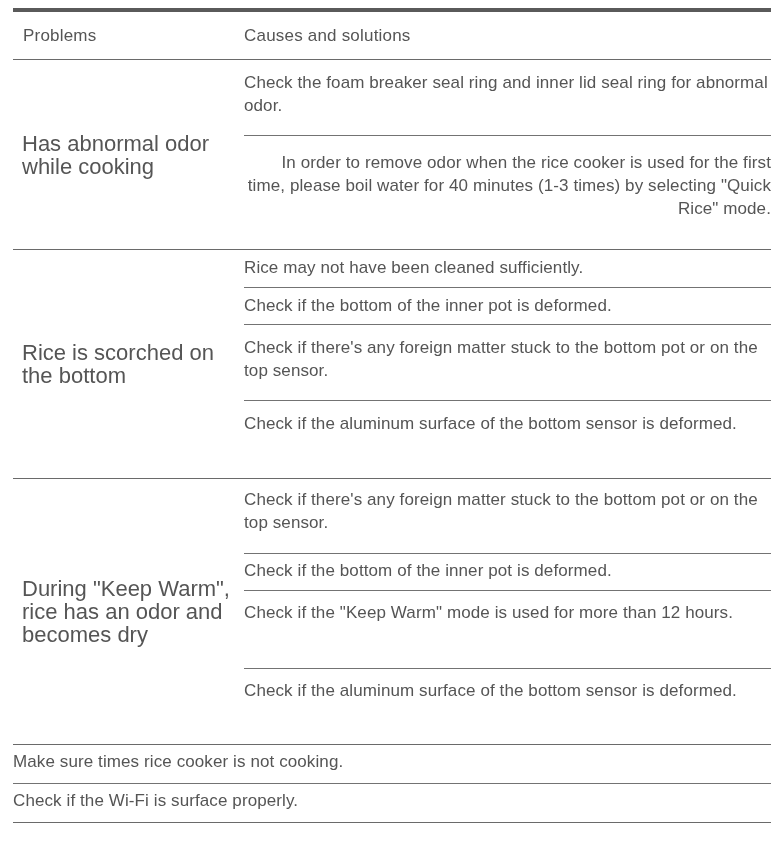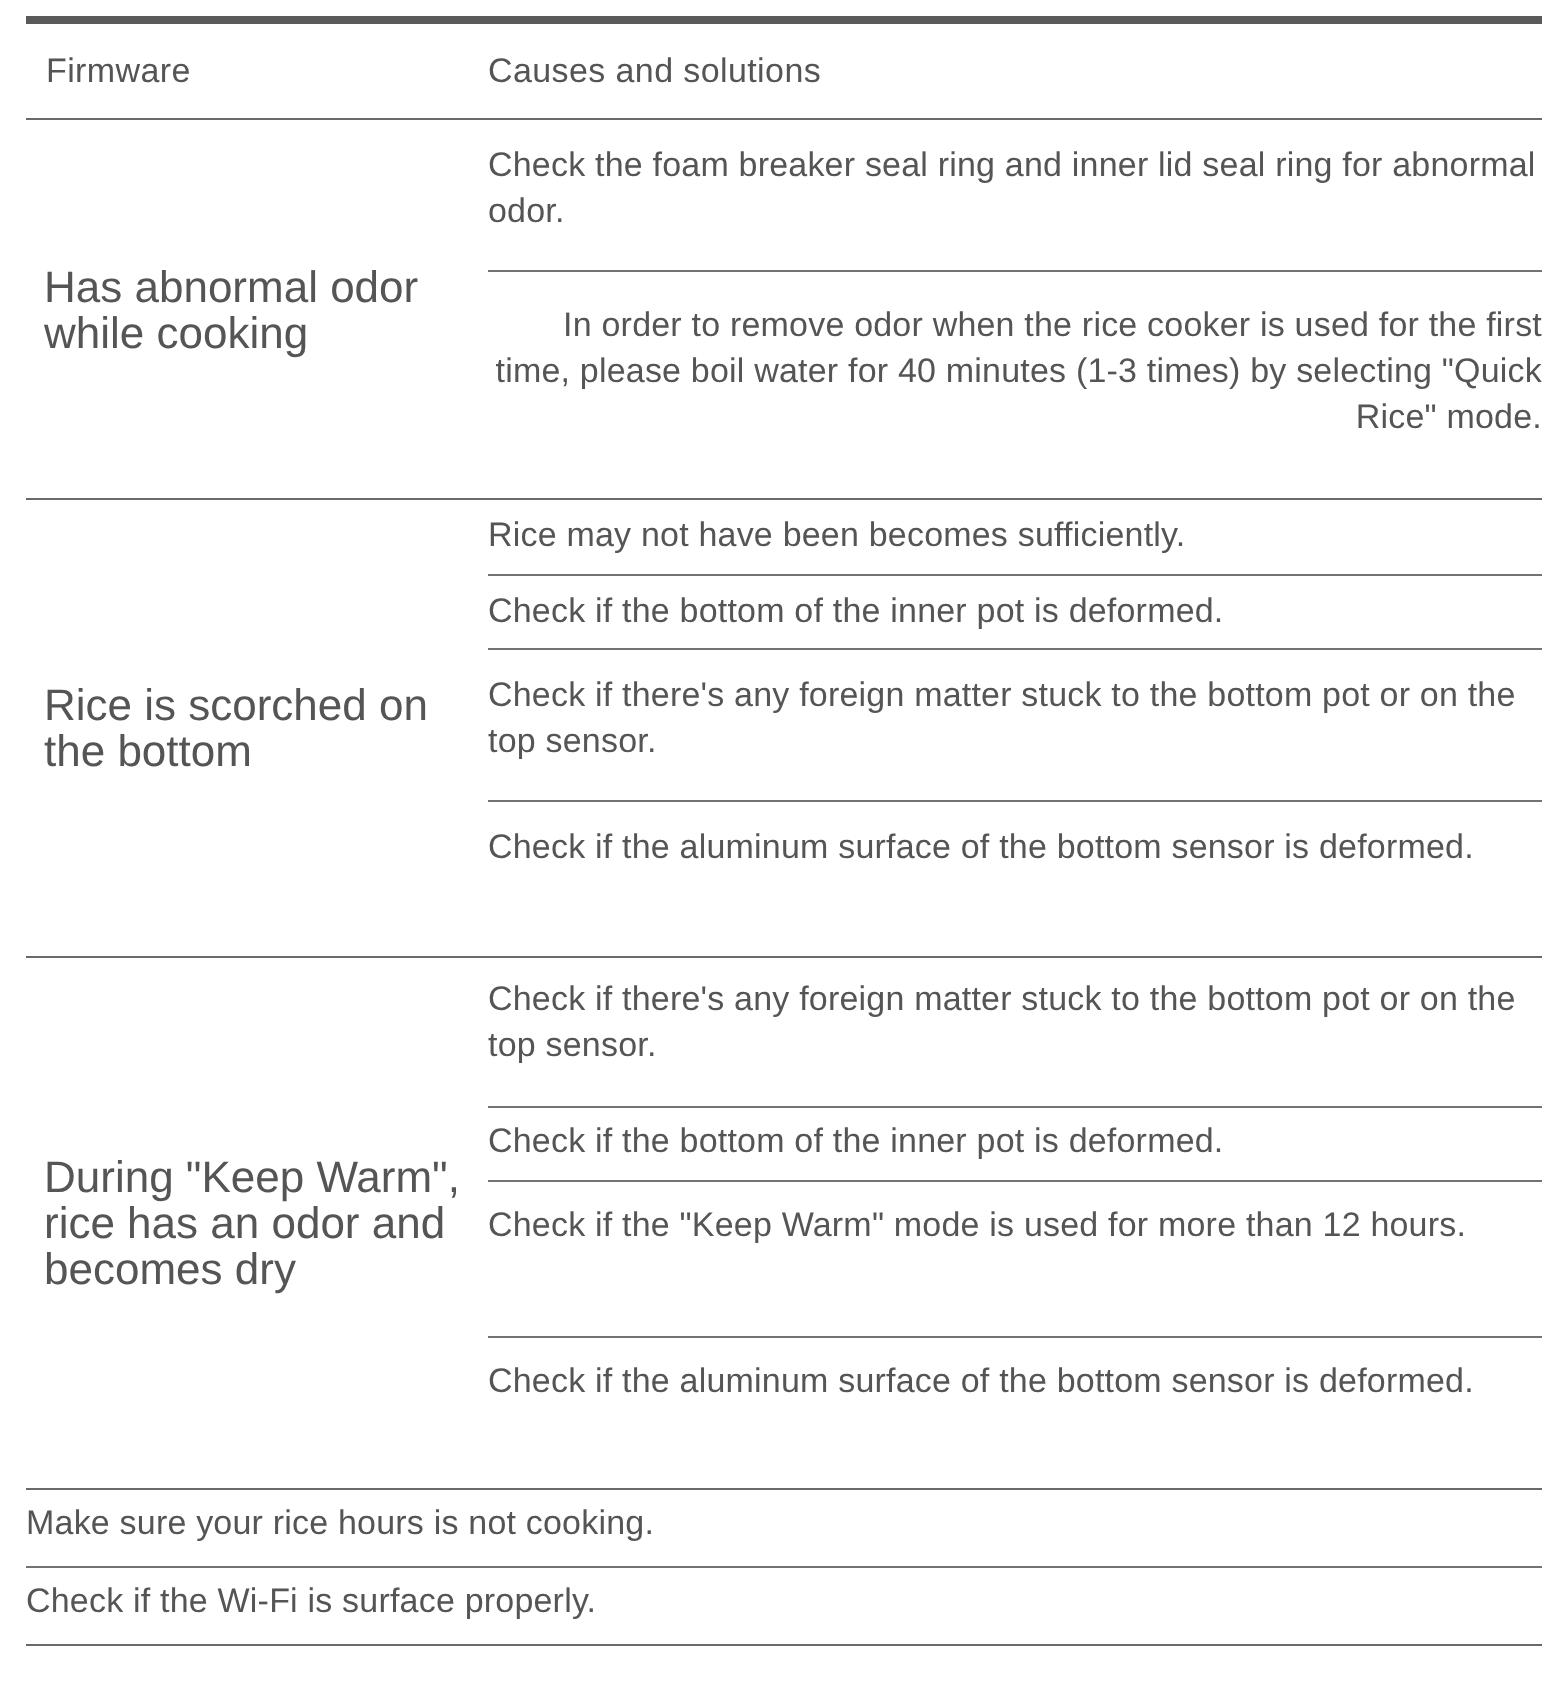--- a/index.html
+++ b/index.html
@@ -31,57 +31,57 @@
       box-sizing: border-box; padding-top: 8px;
       border-bottom: 1px solid #737373;
     }
     .cause:last-child { border-bottom: none; }
   </style>
 </head>
 <body>
 
 <div class="table">
   <div class="header">
-    <div class="hcell p">Firmware</div>
+    <div class="hcell p">Problems</div>
     <div class="hcell c">Causes and solutions</div>
   </div>
 
   <div class="group" style="height:189px;">
     <div class="problem" style="padding-right:30px;">
       <span>Has abnormal odor while cooking</span>
     </div>
     <div class="causes">
       <div class="cause" style="height:76px;padding-top:11px;">Check the foam breaker seal ring and inner lid seal ring for abnormal odor.</div>
       <div class="cause" style="height:112px;padding-top:15px;text-align:right;">In order to remove odor when the rice cooker is used for the first time, please boil water for 40 minutes (1-3 times) by selecting "Quick Rice" mode.</div>
     </div>
   </div>
 
   <div class="group" style="height:228px;">
     <div class="problem" style="padding-right:30px;">
       <span>Rice is scorched on the bottom</span>
     </div>
     <div class="causes">
-      <div class="cause" style="height:38px;padding-top:6px;">Rice may not have been becomes sufficiently.</div>
+      <div class="cause" style="height:38px;padding-top:6px;">Rice may not have been cleaned sufficiently.</div>
       <div class="cause" style="height:37px;padding-top:6px;">Check if the bottom of the inner pot is deformed.</div>
       <div class="cause" style="height:76px;padding-top:11px;">Check if there's any foreign matter stuck to the bottom pot or on the top sensor.</div>
       <div class="cause" style="height:76px;padding-top:11px;">Check if the aluminum surface of the bottom sensor is deformed.</div>
     </div>
   </div>
 
   <div class="group" style="height:265px;">
     <div class="problem" style="padding-right:12px;">
       <span>During "Keep Warm", rice has an odor and becomes dry</span>
     </div>
     <div class="causes">
       <div class="cause" style="height:75px;padding-top:9px;">Check if there's any foreign matter stuck to the bottom pot or on the top sensor.</div>
       <div class="cause" style="height:37px;padding-top:5px;">Check if the bottom of the inner pot is deformed.</div>
       <div class="cause" style="height:78px;padding-top:10px;">Check if the "Keep Warm" mode is used for more than 12 hours.</div>
       <div class="cause" style="height:74px;padding-top:10px;">Check if the aluminum surface of the bottom sensor is deformed.</div>
     </div>
   </div>
 
   <div class="group" style="height:77px;">
     <div class="causes">
-      <div class="cause" style="height:39px;padding-top:5px;">Make sure your rice hours is not cooking.</div>
+      <div class="cause" style="height:39px;padding-top:5px;">Make sure times rice cooker is not cooking.</div>
       <div class="cause" style="height:37px;padding-top:5px;">Check if the Wi-Fi is surface properly.</div>
     </div>
   </div>
 </div>
 
 </body></html>

